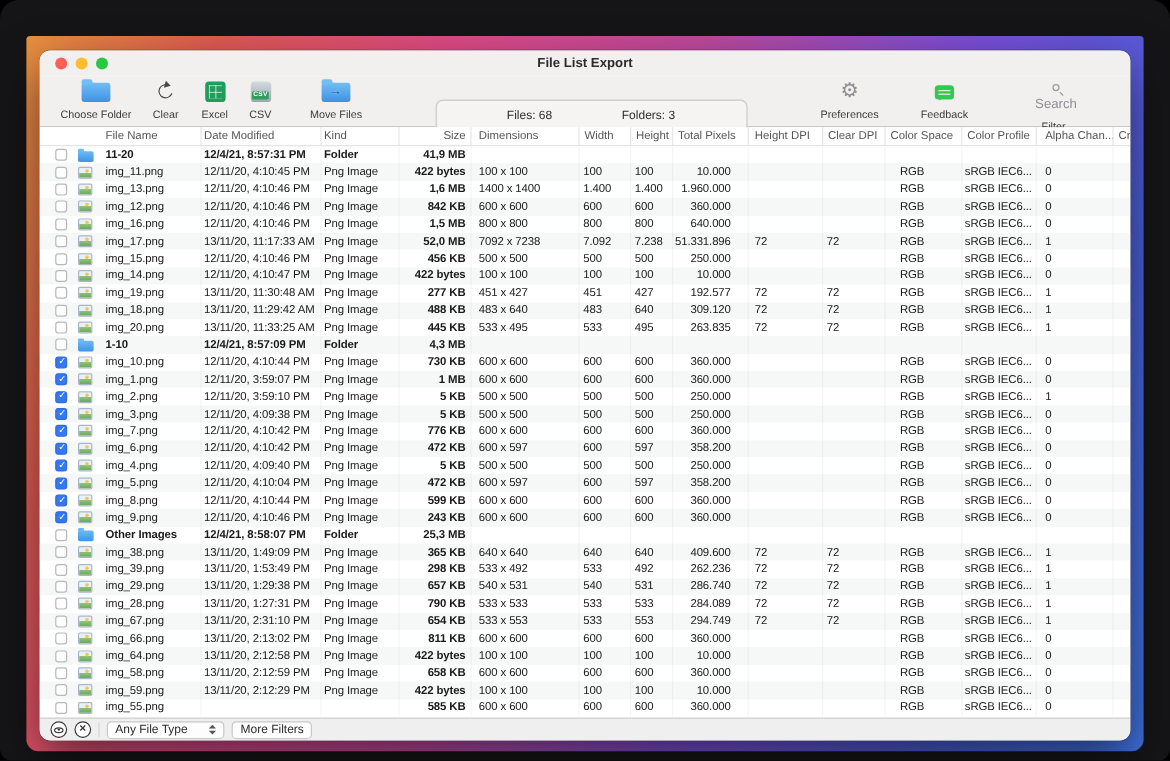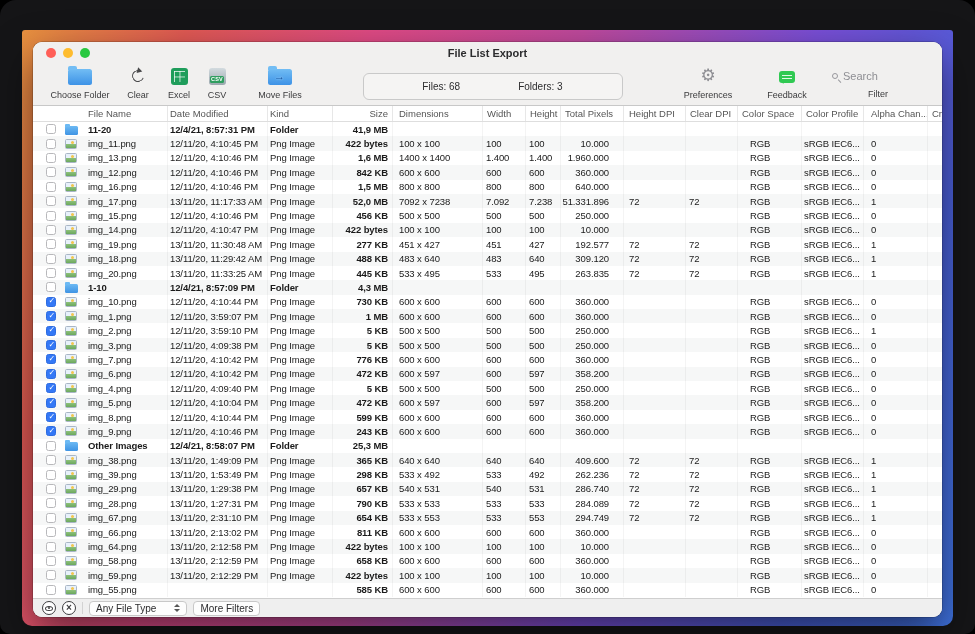--- a/index.html
+++ b/index.html
@@ -39,30 +39,30 @@
   .refresh-icon { width:12px; height:12px; border:1.8px solid #48484a; border-radius:50%; border-right-color:transparent; position:relative; transform:rotate(-25deg); }
   .refresh-icon::after { content:""; position:absolute; right:-4px; top:-1px; border:3px solid transparent; border-left:5px solid #48484a; transform:rotate(40deg); }
 
   .excel-icon { width:17px; height:17px; border-radius:3px; background:#1f9d5b; position:relative; }
   .excel-icon::after { content:""; position:absolute; inset:3px;
     background-image:linear-gradient(rgba(255,255,255,.75) 1px,transparent 1px),linear-gradient(90deg,rgba(255,255,255,.75) 1px,transparent 1px);
     background-size:5.5px 5.5px; }
   .csv-icon { width:17px; height:17px; border-radius:3px; background:linear-gradient(180deg,#d3dbdf,#9aa7ad); display:flex; align-items:flex-end; justify-content:center; }
   .csv-badge { font-size:5.5px; font-weight:bold; color:#fff; background:#2f9e5f; border-radius:1.5px; padding:0.5px 1.5px; margin-bottom:2px; letter-spacing:.2px; }
 
-  .counts-box { width:260px; height:27px; margin-top:6px; border:1px solid #c9c9c9; border-radius:6px;
+  .counts-box { width:260px; height:27px; margin-top:16px; border:1px solid #c9c9c9; border-radius:6px;
     background:#f5f4f3; display:flex; align-items:center; justify-content:center; gap:58px; font-size:10px; color:#2c2c2e; flex:none; }
 
   .gear-glyph { font-size:17px; color:#8e8e93; line-height:16px; }
   .chat-icon { width:16px; height:12px; background:#30c952; border-radius:3px; position:relative; margin-top:1px; }
   .chat-icon::before { content:""; position:absolute; left:3px; top:4px; width:10px; height:1.5px; background:rgba(255,255,255,.85); box-shadow:0 3px 0 rgba(255,255,255,.85); }
   .chat-icon::after { content:""; position:absolute; left:3px; bottom:-4px; border:3px solid transparent; border-top:4px solid #30c952; border-left-width:1px; }
 
   .search-area { width:100px; margin-left:12px; margin-top:3px; display:flex; flex-direction:column; }
-  .search-field { display:flex; align-items:center; gap:5px; color:#8e8e93; font-size:11px; padding-left:4px; }
+  .search-field { display:flex; align-items:center; gap:5px; color:#8e8e93; font-size:11px; padding-left:4px;flex-direction:column; }
   .mag { width:6px; height:6px; border:1.4px solid #98989d; border-radius:50%; position:relative; display:inline-block; flex:none; }
   .mag::after { content:""; position:absolute; width:1.4px; height:4px; background:#98989d; left:5.5px; top:5px; transform:rotate(-45deg); }
   .filter-label { margin-top:7px; font-size:9px; color:#3a3a3c; text-align:center; }
 
   
   .thead { height:16px; flex:none; display:flex; align-items:stretch; background:#fff; border-bottom:1px solid #dedede;
     font-size:9.5px; color:#555; }
   .th { display:flex; align-items:center; border-right:1px solid #e7e7e7; white-space:nowrap; overflow:hidden; padding-left:4px; flex:none; }
   .h-first { width:135px; padding-left:55px; }
   .h-date{width:100px;padding-left:2px}.h-kind{width:65px;padding-left:2px}

